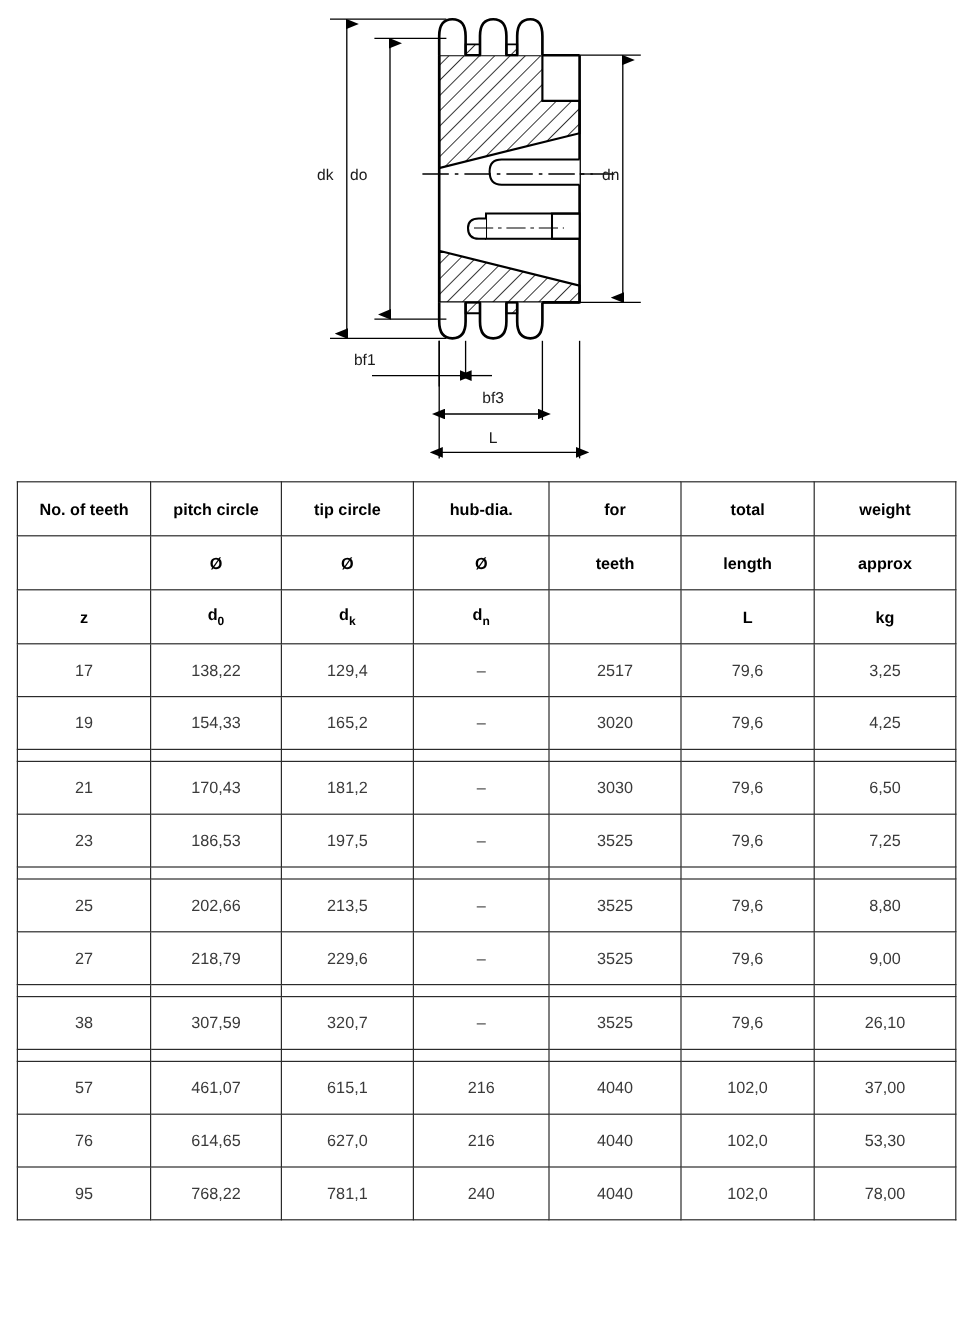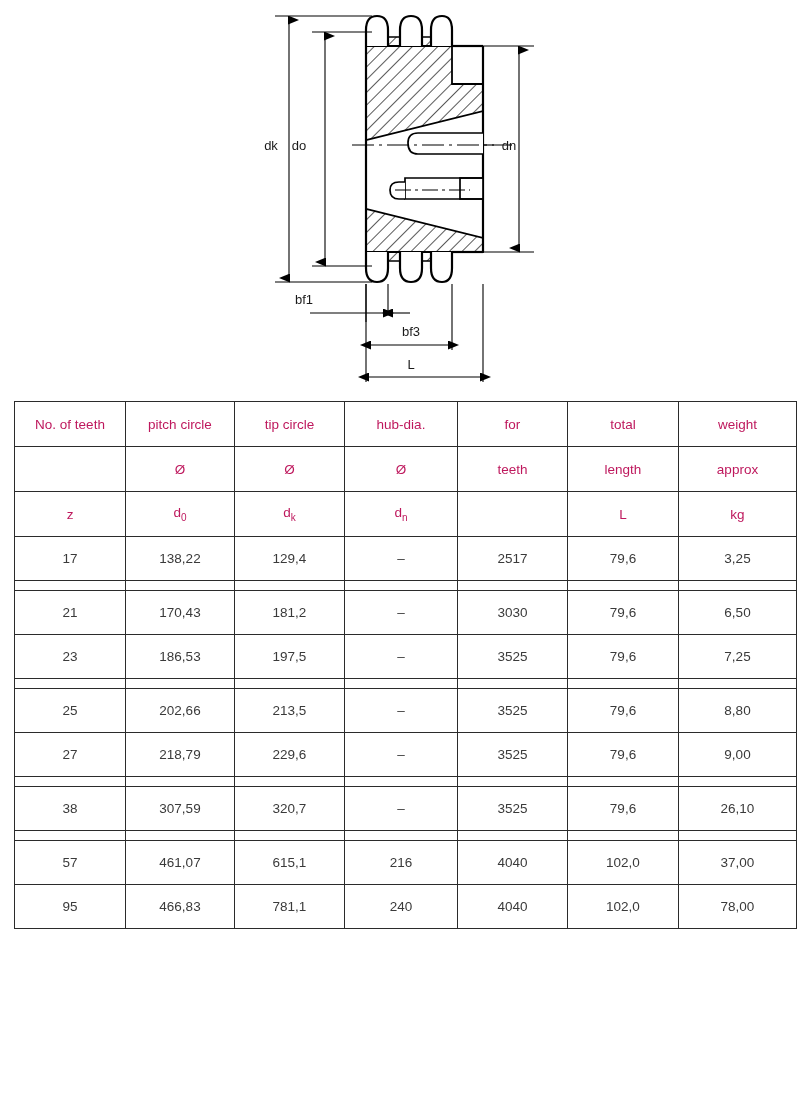--- a/index.html
+++ b/index.html
@@ -51,22 +51,22 @@
   }
   table#spec-table td,
   table#spec-table th {
     border: 1px solid #2b2b2b;
     text-align: center;
     vertical-align: middle;
     padding: 0;
     font-weight: normal;
   }
   table#spec-table th {
-    font-weight: normal;
-    color: #be185d;
+    font-weight: bold;
+    color: #000000;
     height: 44px;
     font-size: 13.5px;
   }
   td.data-cell {
     height: 43px;
   }
   tr.spacer-row td {
     height: 9px;
     padding: 0;
     line-height: 0;
@@ -248,20 +248,29 @@
     <tbody id="spec-body">
         <tr>
           <td class="data-cell">17</td>
           <td class="data-cell">138,22</td>
           <td class="data-cell">129,4</td>
           <td class="data-cell">–</td>
           <td class="data-cell">2517</td>
           <td class="data-cell">79,6</td>
           <td class="data-cell">3,25</td>
         </tr>
+        <tr>
+          <td class="data-cell">19</td>
+          <td class="data-cell">154,33</td>
+          <td class="data-cell">165,2</td>
+          <td class="data-cell">–</td>
+          <td class="data-cell">3020</td>
+          <td class="data-cell">79,6</td>
+          <td class="data-cell">4,25</td>
+        </tr>
         <tr class="spacer-row">
           <td></td>
           <td></td>
           <td></td>
           <td></td>
           <td></td>
           <td></td>
           <td></td>
         </tr>
         <tr>
@@ -339,22 +348,31 @@
         <tr>
           <td class="data-cell">57</td>
           <td class="data-cell">461,07</td>
           <td class="data-cell">615,1</td>
           <td class="data-cell">216</td>
           <td class="data-cell">4040</td>
           <td class="data-cell">102,0</td>
           <td class="data-cell">37,00</td>
         </tr>
         <tr>
+          <td class="data-cell">76</td>
+          <td class="data-cell">614,65</td>
+          <td class="data-cell">627,0</td>
+          <td class="data-cell">216</td>
+          <td class="data-cell">4040</td>
+          <td class="data-cell">102,0</td>
+          <td class="data-cell">53,30</td>
+        </tr>
+        <tr>
           <td class="data-cell">95</td>
-          <td class="data-cell">466,83</td>
+          <td class="data-cell">768,22</td>
           <td class="data-cell">781,1</td>
           <td class="data-cell">240</td>
           <td class="data-cell">4040</td>
           <td class="data-cell">102,0</td>
           <td class="data-cell">78,00</td>
         </tr>
       </tbody>
   </table>
 </div>
 

